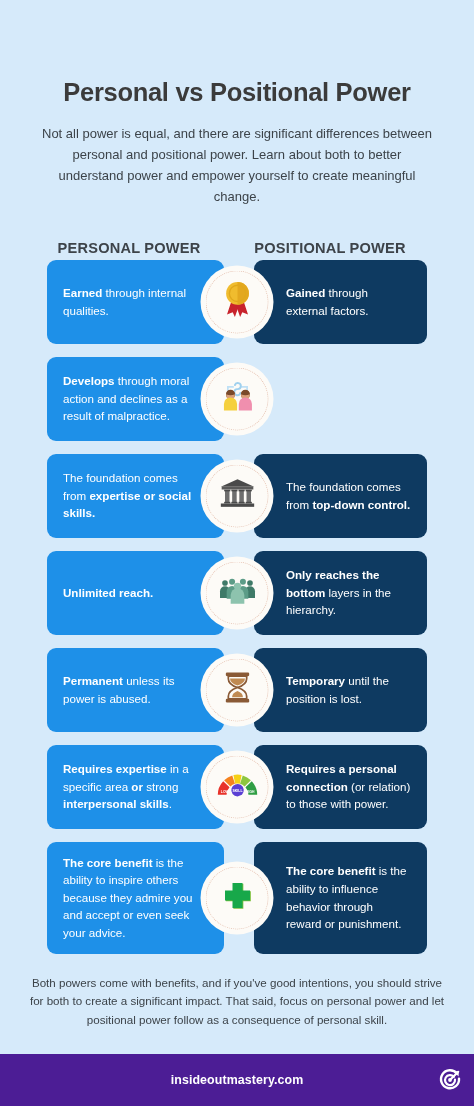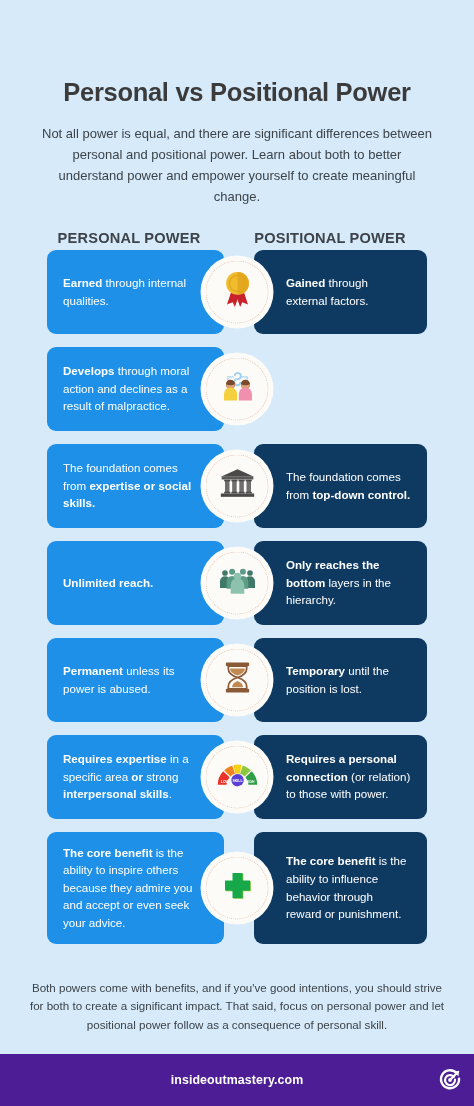--- a/index.html
+++ b/index.html
@@ -33,21 +33,21 @@
     margin: 16px auto 0;
     width: 394px;
     font-size: 13px;
     line-height: 1.62;
     color: #3c4349;
     text-align: center;
   }
 
   
   .col-heads {
-    margin-top: 22px;
+    margin-top: 32px;
     display: flex;
     padding: 0 0 0 0;
   }
   .col-head {
     font-size: 14.6px;
     font-weight: bold;
     color: #3d4349;
     letter-spacing: 0.2px;
     text-align: center;
   }
@@ -106,21 +106,21 @@
     position: absolute;
     left: 5px; top: 5px; right: 5px; bottom: 5px;
     border-radius: 50%;
     border: 1.4px dotted #e2b9a6;
     opacity: 0.85;
   }
   .medallion svg { position: relative; z-index: 2; }
 
   
   .outro {
-    margin: 22px auto 0;
+    margin: 7px auto 0;
     width: 418px;
     font-size: 11.6px;
     line-height: 1.62;
     color: #3c4349;
     text-align: center;
   }
 
   
   .footer {
     position: absolute;

